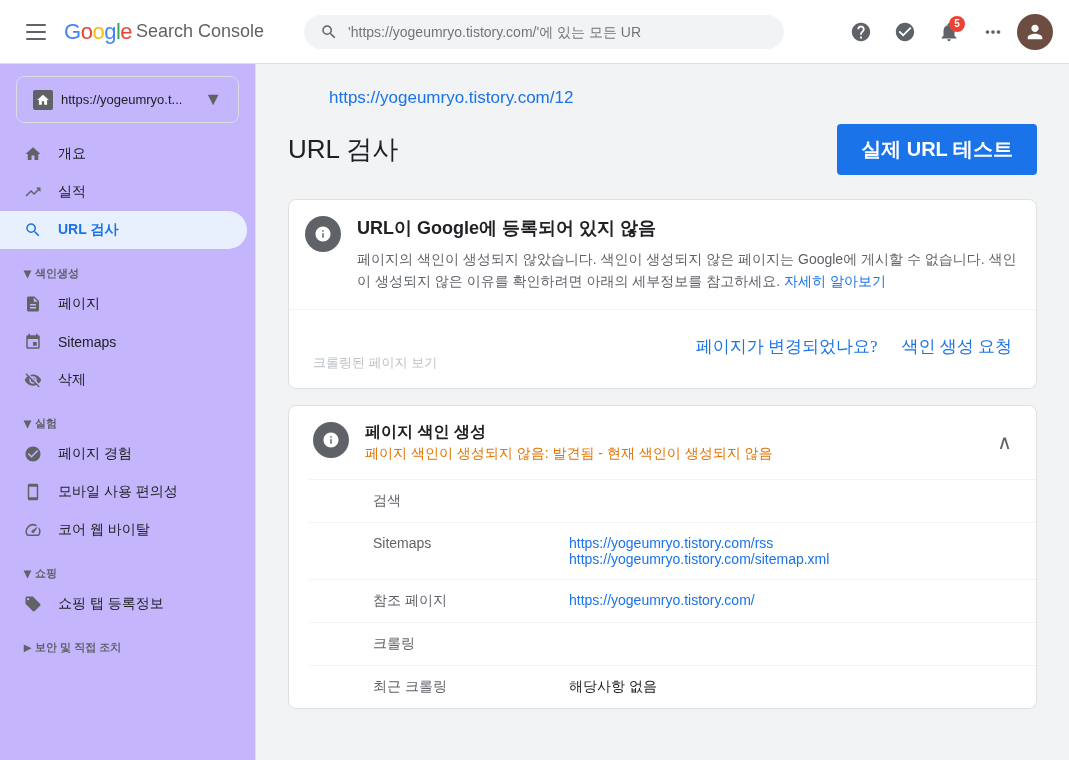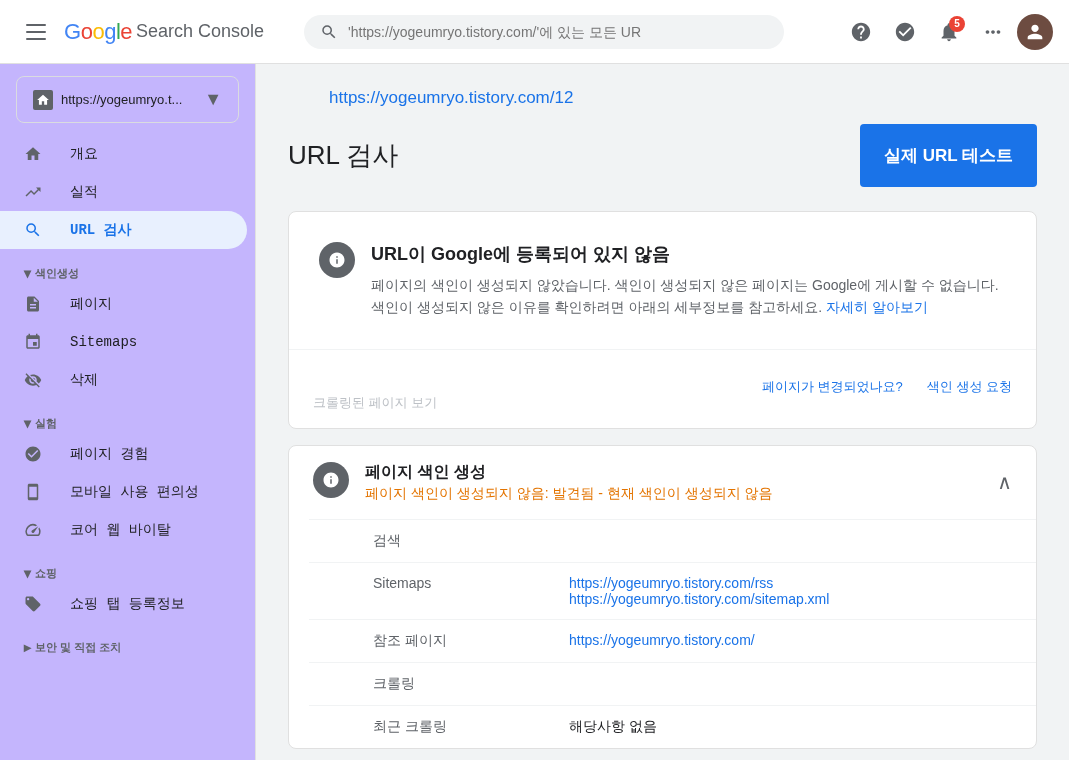--- a/index.html
+++ b/index.html
@@ -101,26 +101,25 @@
     .property-selector-icon {
       width: 20px; height: 20px;
       background: #5f6368; border-radius: 2px;
       display: flex; align-items: center; justify-content: center;
     }
     .property-selector-icon svg { fill: #fff; width: 14px; height: 14px; }
     .property-selector-text { flex: 1; font-size: 13px; color: #202124; }
     .property-selector-chevron { color: #5f6368; font-size: 18px; }
 
     .nav-item {
-      display: flex; align-items: center; gap: 28px;
+      display: flex; align-items: center; gap: 16px;
       padding: 10px 24px;
       cursor: pointer; border-radius: 0 24px 24px 0;
       font-size: 14px; color: #202124;
       margin-right: 8px;
-      font-family: Liberation Mono, monospace;
     }
     .nav-item.active { background: #e8f0fe; color: #1a73e8; font-weight: 600; }
     .nav-item svg { width: 18px; height: 18px; fill: #5f6368; flex-shrink: 0; }
     .nav-item.active svg { fill: #1a73e8; }
     .nav-section-label {
       font-size: 11px; color: #5f6368; font-weight: 600;
       padding: 16px 24px 4px; text-transform: none;
       display: flex; align-items: center; gap: 4px;
     }
     .nav-section-label .arrow { font-size: 14px; }
@@ -140,38 +139,38 @@
 
     .page-header {
       display: flex; align-items: center; justify-content: space-between;
       margin-bottom: 24px;
     }
     .page-title {
       font-size: 26px; font-weight: 400; color: #202124;
     }
     .btn-primary {
       background: #1a73e8; color: #fff; border: none;
-      padding: 20px 24px; border-radius: 4px;
-      font-size: 17px; font-weight: 600; cursor: pointer;
+      padding: 12px 24px; border-radius: 4px;
+      font-size: 20px; font-weight: 600; cursor: pointer;
       white-space: nowrap;
     }
 
     
     .card {
       background: #fff;
       border-radius: 8px;
       border: 1px solid #e0e0e0;
       margin-bottom: 16px;
       overflow: hidden;
     }
 
     
     .info-banner {
       display: flex;
-      padding: 30px;
+      padding: 16px;
       gap: 16px;
     }
     .info-icon {
       width: 36px; height: 36px; border-radius: 50%;
       background: #5f6368; display: flex; align-items: center; justify-content: center;
       flex-shrink: 0;
     }
     .info-icon svg { fill: #fff; width: 18px; height: 18px; }
     .info-content { flex: 1; }
     .info-title {
@@ -184,21 +183,21 @@
     .banner-actions {
       display: flex; justify-content: space-between; align-items: center;
       padding: 12px 24px 16px;
       border-top: 1px solid #f1f3f4;
     }
     .banner-action-link {
       color: #5f6368; font-size: 13px; cursor: pointer;
     }
     .banner-action-link.disabled { color: #bdc1c6; cursor: default; margin-top: 32px; }
     .banner-action-links-right { display: flex; gap: 24px; }
-    .banner-action-links-right a { color: #1a73e8; font-size: 13px; text-decoration: none; cursor: pointer; }
+    .banner-action-links-right a { color: #1a73e8; font-size: 17px; text-decoration: none; cursor: pointer; font-family: Liberation Serif, serif; }
 
     
     .section-header {
       display: flex; align-items: center; justify-content: space-between;
       padding: 16px 24px;
       gap: 16px;
     }
     .section-left { display: flex; align-items: flex-start; gap: 16px; }
     .section-title { font-size: 16px; font-weight: 600; color: #202124; }
     .section-status { font-size: 14px; color: #5f6368; margin-top: 2px; }

